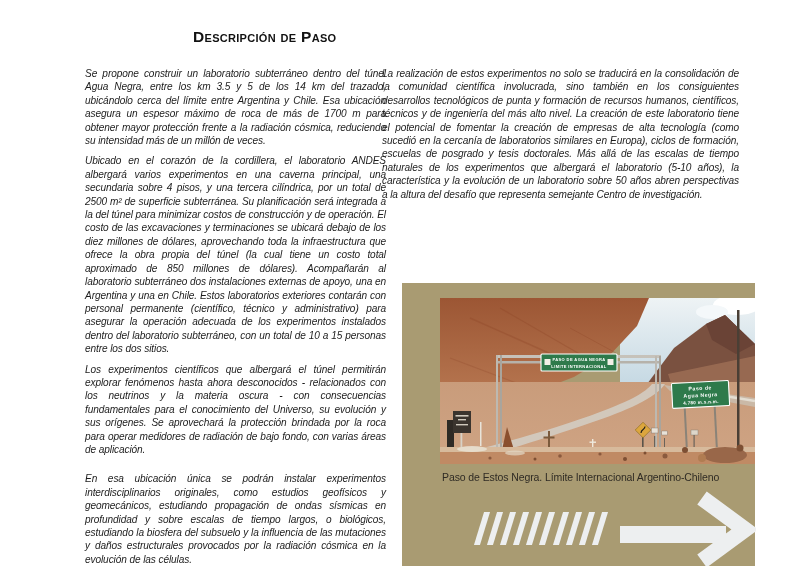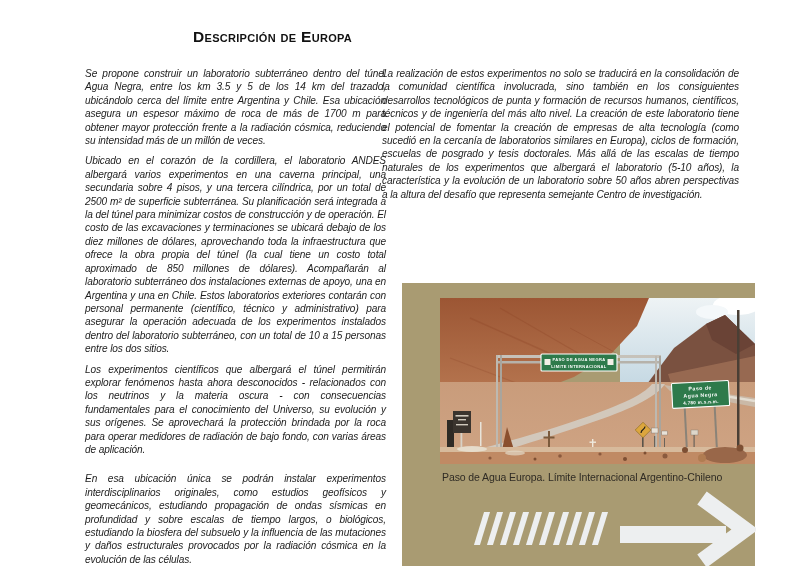--- a/index.html
+++ b/index.html
@@ -40,21 +40,21 @@
     display:inline-block;width:5.5px;height:33px;background:var(--arrow);
     transform:skewX(-17deg);margin-right:7.6px;
   }
   .next-arrow{position:absolute;left:616px;top:486px;display:block;}
 </style>
 </head>
 <body>
 
 <div class="page">
 
-  <h1 class="page-title">Descripción de Europa</h1>
+  <h1 class="page-title">Descripción de Paso</h1>
 
   <div class="col col-left">
     <p>Se propone construir un laboratorio subterráneo dentro del túnel Agua Negra, entre los km 3.5 y 5 de los 14 km del trazado, ubicándolo cerca del límite entre Argentina y Chile. Esa ubicación asegura un espesor máximo de roca de más de 1700 m para obtener mayor protección frente a la radiación cósmica, reduciendo su intensidad más de un millón de veces.</p>
     <p>Ubicado en el corazón de la cordillera, el laboratorio ANDES albergará varios experimentos en una caverna principal, una secundaria sobre 4 pisos, y una tercera cilíndrica, por un total de 2500 m² de superficie subterránea. Su planificación será integrada a la del túnel para minimizar costos de construcción y de operación. El costo de las excavaciones y terminaciones se ubicará debajo de los diez millones de dólares, aprovechando toda la infraestructura que ofrece la obra propia del túnel (la cual tiene un costo total aproximado de 850 millones de dólares). Acompañarán al laboratorio subterráneo dos instalaciones externas de apoyo, una en Argentina y una en Chile. Estos laboratorios exteriores contarán con personal permanente (científico, técnico y administrativo) para asegurar la operación adecuada de los experimentos instalados dentro del laboratorio subterráneo, con un total de 10 a 15 personas entre los dos sitios.</p>
     <p class="tight">Los experimentos científicos que albergará el túnel permitirán explorar fenómenos hasta ahora desconocidos - relacionados con los neutrinos y la materia oscura - con consecuencias fundamentales para el conocimiento del Universo, su evolución y sus orígenes. Se aprovechará la protección brindada por la roca para operar medidores de radiación de bajo fondo, con varias áreas de aplicación.</p>
     <p>En esa ubicación única se podrán instalar experimentos interdisciplinarios originales, como estudios geofísicos y geomecánicos, estudiando propagación de ondas sísmicas en profundidad y sobre escalas de tiempo largos, o biológicos, estudiando la biosfera del subsuelo y la influencia de las mutaciones y daños estructurales provocados por la radiación cósmica en la evolución de las células.</p>
   </div>
 
   <div class="col col-right">
     <p>La realización de estos experimentos no solo se traducirá en la consolidación de la comunidad científica involucrada, sino también en los consiguientes desarrollos tecnológicos de punta y formación de recursos humanos, científicos, técnicos y de ingeniería del más alto nivel. La creación de este laboratorio tiene el potencial de fomentar la creación de empresas de alta tecnología (como sucedió en la cercanía de laboratorios similares en Europa), ciclos de formación, escuelas de posgrado y tesis doctorales. Más allá de las escalas de tiempo naturales de los experimentos que albergará el laboratorio (5-10 años), la característica y la evolución de un laboratorio sobre 50 años abren perspectivas a la altura del desafío que representa semejante Centro de investigación.</p>
@@ -178,21 +178,21 @@
       <circle cx="225" cy="158" r="2.5" fill="#8a5a3e"></circle>
       <circle cx="120" cy="158" r="1.8" fill="#8a5a3e"></circle>
       <circle cx="95" cy="161" r="1.5" fill="#7d4f33"></circle>
       <circle cx="160" cy="156" r="1.6" fill="#8a5a3e"></circle>
       <circle cx="185" cy="161" r="2" fill="#7d4f33"></circle>
       <circle cx="50" cy="160" r="1.6" fill="#8a5a3e"></circle>
       <circle cx="205" cy="155" r="1.5" fill="#7d4f33"></circle>
     </g>
   </svg>
 
-  <p class="figure-caption">Paso de Agua Europa. Límite Internacional Argentino-Chileno</p>
+  <p class="figure-caption">Paso de Estos Negra. Límite Internacional Argentino-Chileno</p>
 
   <div class="slash-decoration"><span class="slash"></span><span class="slash"></span><span class="slash"></span><span class="slash"></span><span class="slash"></span><span class="slash"></span><span class="slash"></span><span class="slash"></span><span class="slash"></span><span class="slash"></span></div>
 
   <svg class="next-arrow" width="140" height="80" viewBox="0 0 140 80">
     <rect x="4" y="40" width="106" height="17" fill="var(--arrow)"></rect>
     <path d="M86,12 L129,43.5 L86,75" fill="none" stroke="var(--arrow)" stroke-width="16" stroke-linejoin="miter"></path>
   </svg>
 
 </div>
 

